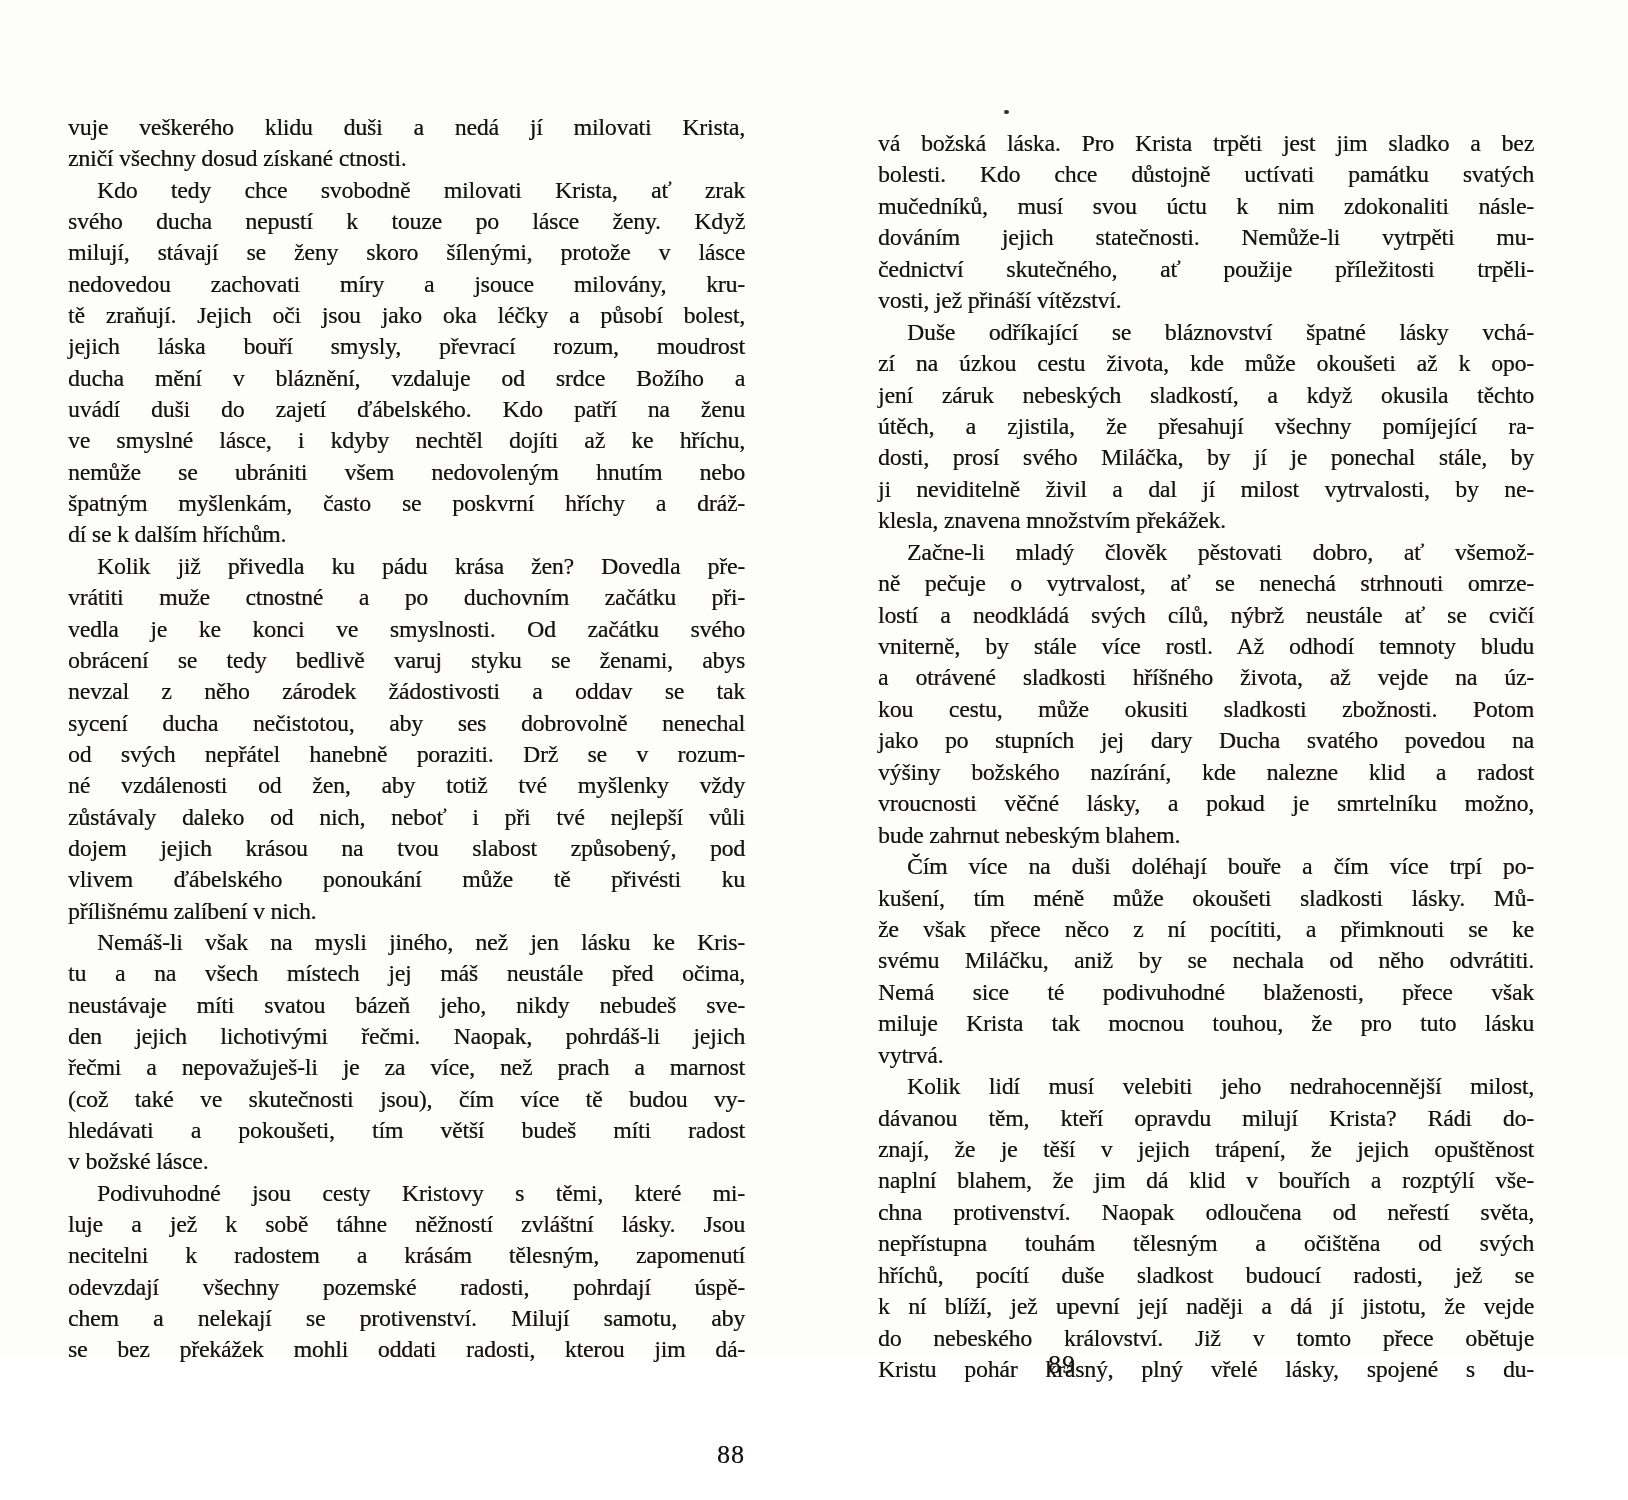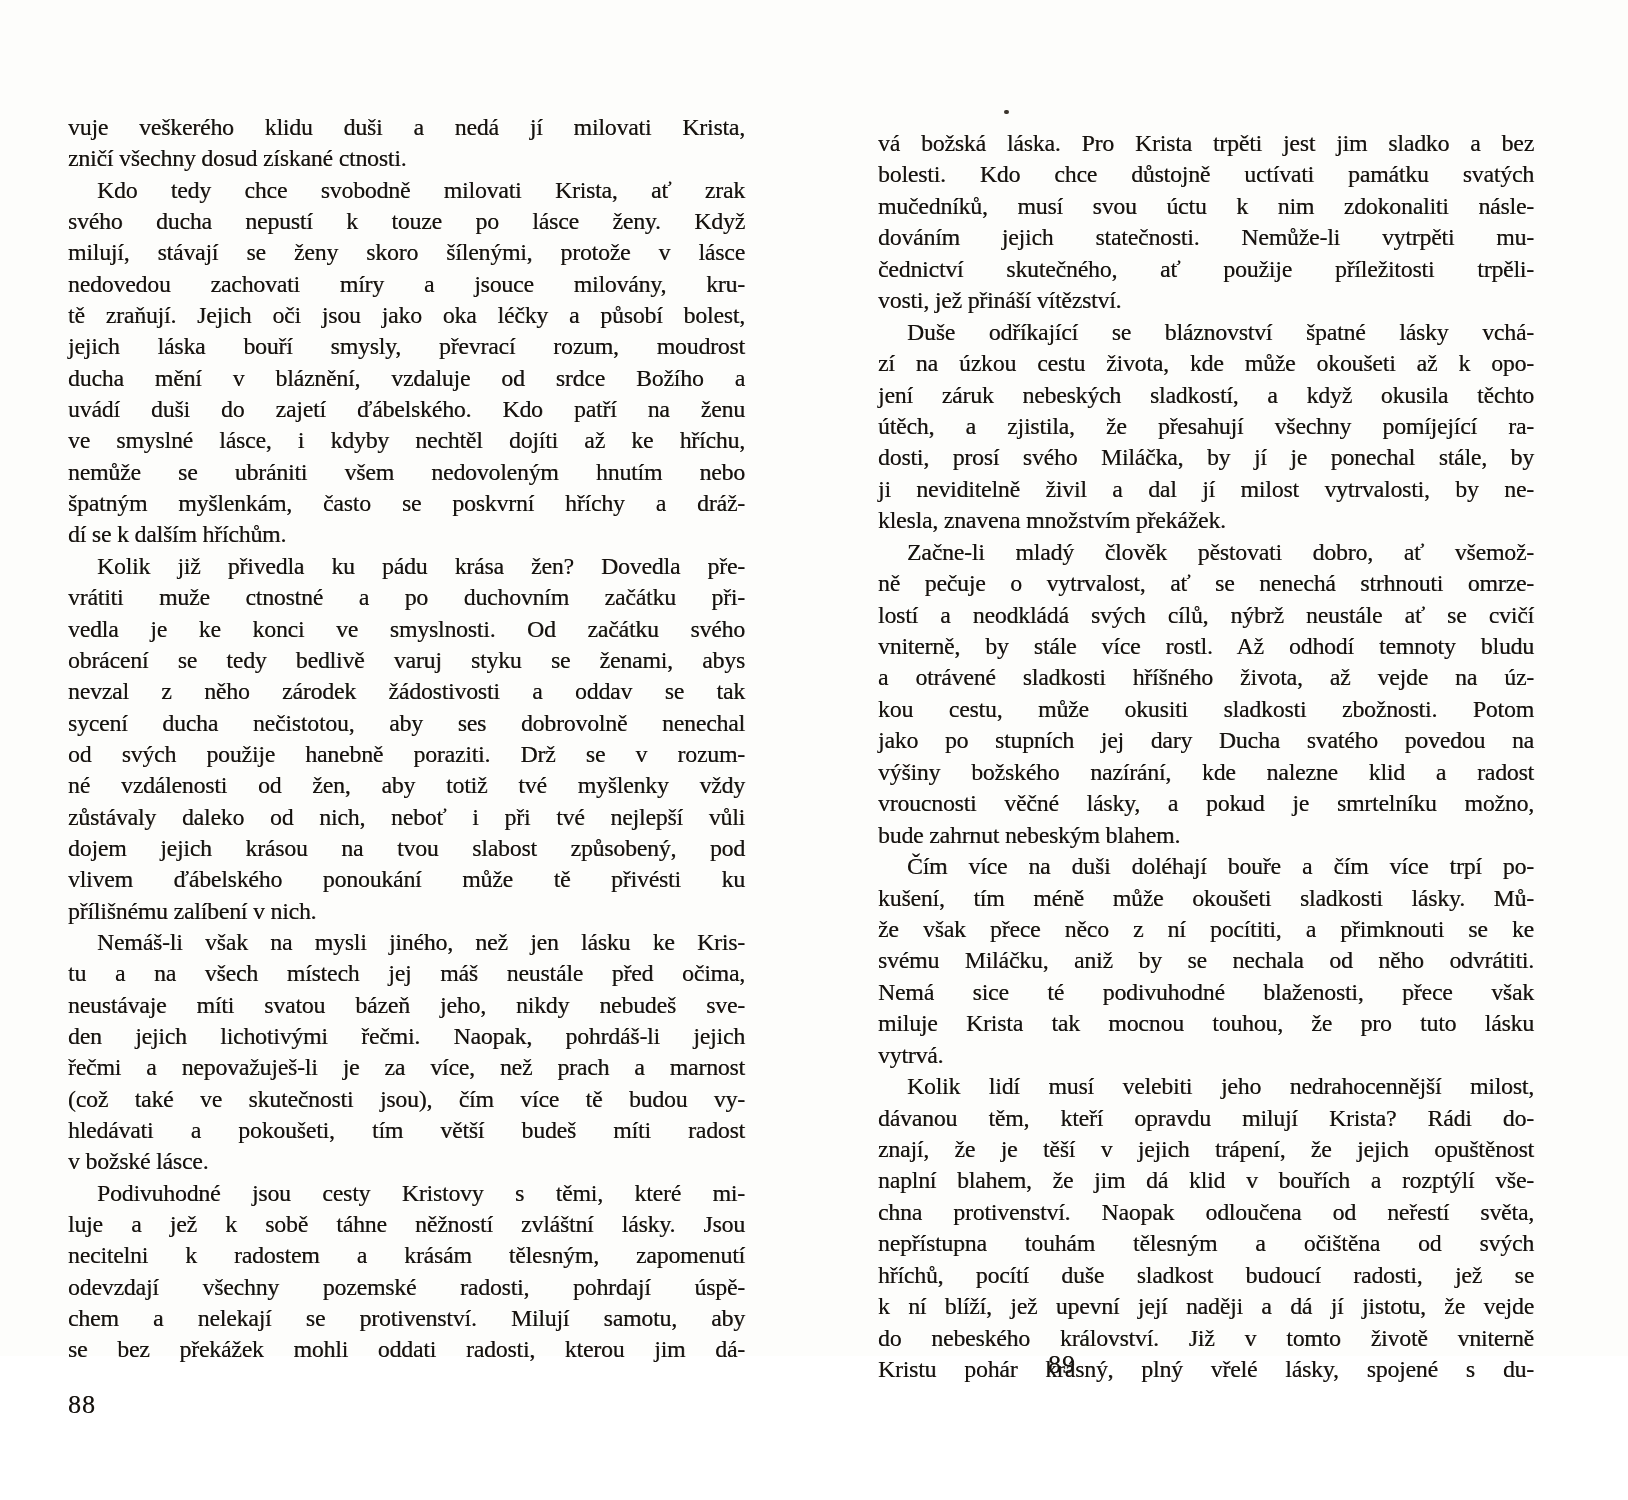--- a/index.html
+++ b/index.html
@@ -42,21 +42,21 @@
   .line.first{
     padding-left:29px;
   }
   .pagenum{
     position:absolute;
     font-size:26px;
     letter-spacing:1px;
     text-shadow:0.35px 0.3px 0 rgba(22,18,14,0.6);
   }
   .pagenum-left{
-    left:68px;top:1390px;width:677px;text-align:left;
+    left:68px;top:1440px;width:677px;text-align:right;
   }
   .pagenum-right{
     left:1048px;top:1350px;width:40px;text-align:left;
   }
   .artifact-apostrophe{
     position:absolute;left:1238px;top:800px;
     font-size:24px;color:#1a140e;
     transform:rotate(8deg);
   }
   .artifact-dot{
@@ -89,21 +89,21 @@
         <div class="line">špatným myšlenkám, často se poskvrní hříchy a dráž-</div>
         <div class="line endline">dí se k dalším hříchům.</div>
       </div>
       <div class="para">
         <div class="line first">Kolik již přivedla ku pádu krása žen? Dovedla pře-</div>
         <div class="line">vrátiti muže ctnostné a po duchovním začátku při-</div>
         <div class="line">vedla je ke konci ve smyslnosti. Od začátku svého</div>
         <div class="line">obrácení se tedy bedlivě varuj styku se ženami, abys</div>
         <div class="line">nevzal z něho zárodek žádostivosti a oddav se tak</div>
         <div class="line">sycení ducha nečistotou, aby ses dobrovolně nenechal</div>
-        <div class="line">od svých použije hanebně poraziti. Drž se v rozum-</div>
+        <div class="line">od svých nepřátel hanebně poraziti. Drž se v rozum-</div>
         <div class="line">né vzdálenosti od žen, aby totiž tvé myšlenky vždy</div>
         <div class="line">zůstávaly daleko od nich, neboť i při tvé nejlepší vůli</div>
         <div class="line">dojem jejich krásou na tvou slabost způsobený, pod</div>
         <div class="line">vlivem ďábelského ponoukání může tě přivésti ku</div>
         <div class="line endline">přílišnému zalíbení v nich.</div>
       </div>
       <div class="para">
         <div class="line first">Nemáš-li však na mysli jiného, než jen lásku ke Kris-</div>
         <div class="line">tu a na všech místech jej máš neustále před očima,</div>
         <div class="line">neustávaje míti svatou bázeň jeho, nikdy nebudeš sve-</div>
@@ -164,21 +164,21 @@
       </div>
       <div class="para">
         <div class="line first">Kolik lidí musí velebiti jeho nedrahocennější milost,</div>
         <div class="line">dávanou těm, kteří opravdu milují Krista? Rádi do-</div>
         <div class="line">znají, že je těší v jejich trápení, že jejich opuštěnost</div>
         <div class="line">naplní blahem, že jim dá klid v bouřích a rozptýlí vše-</div>
         <div class="line">chna protivenství. Naopak odloučena od neřestí světa,</div>
         <div class="line">nepřístupna touhám tělesným a očištěna od svých</div>
         <div class="line">hříchů, pocítí duše sladkost budoucí radosti, jež se</div>
         <div class="line">k ní blíží, jež upevní její naději a dá jí jistotu, že vejde</div>
-        <div class="line">do nebeského království. Již v tomto životě vniterně</div>
+        <div class="line">do nebeského království. Již v tomto přece obětuje</div>
         <div class="line">Kristu pohár krásný, plný vřelé lásky, spojené s du-</div>
       </div>
     </div>
 
   <div class="pagenum pagenum-left">88</div>
 
   <div class="pagenum pagenum-right">89</div>
 
   <span class="artifact-apostrophe">ʼ</span>
 

